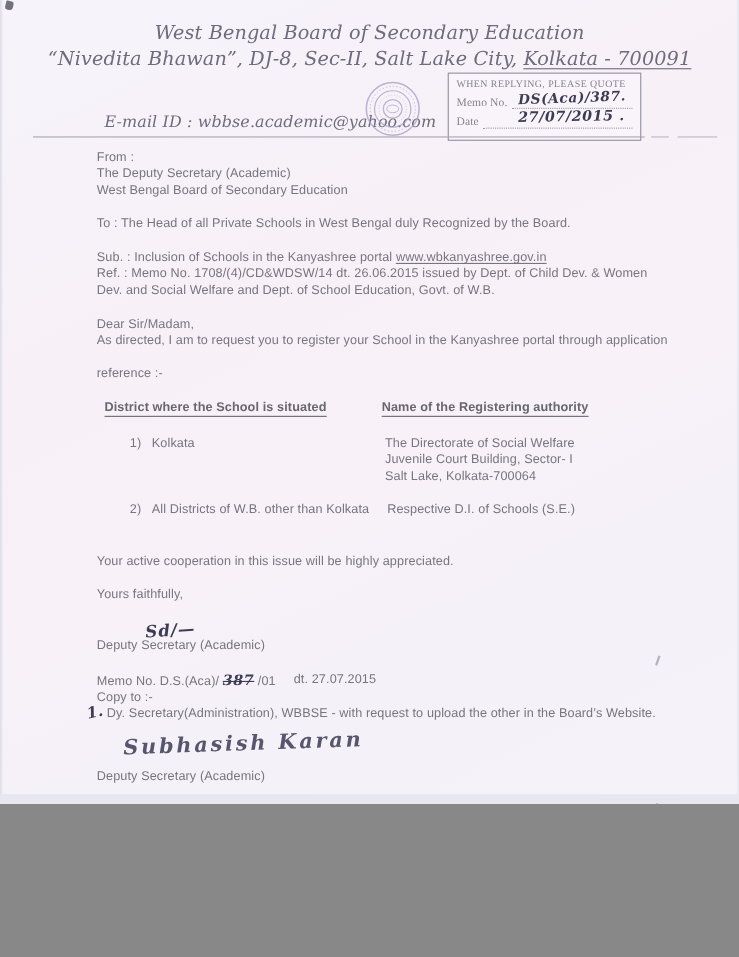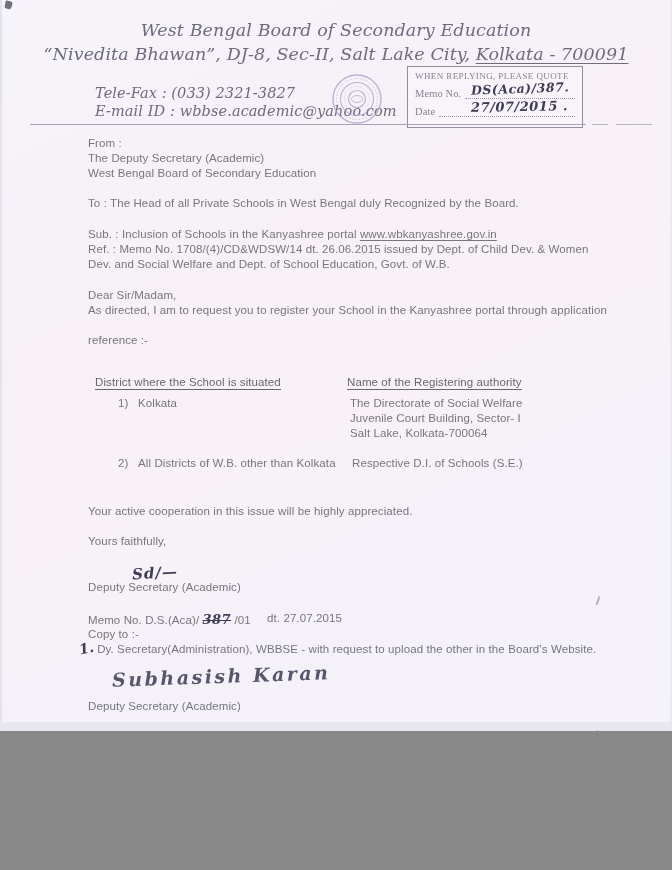--- a/index.html
+++ b/index.html
@@ -33,21 +33,21 @@
   .memo-row .dots{flex:1;border-bottom:1px dotted #9a98a6;margin-left:4px;height:10px;}
   .ink{font-family:"DejaVu Serif","Liberation Serif",serif;font-style:italic;color:#3c3c54;}
   .memo-hand{position:absolute;left:56px;top:-7px;font-size:12.5px;font-weight:bold;transform:rotate(-2deg);letter-spacing:.5px;}
   .date-hand{position:absolute;left:56px;top:-7px;font-size:13px;font-weight:bold;transform:rotate(-1deg);letter-spacing:.5px;}
   
   .rule{position:absolute;top:124px;height:0;border-top:1px solid #a6a4b4;}
   .rule.main{left:30px;width:556px;}
   .rule.d1{left:592px;width:16px;border-top-color:#b9b7c6;}
   .rule.d2{left:616px;width:36px;border-top-color:#b9b7c6;}
   
-  .bold-u{font-weight:normal;color:#68676e;border-bottom:1px solid #68676e;padding-bottom:1px;margin-top:11px;}
+  .bold-u{font-weight:bold;color:#68676e;border-bottom:1px solid #68676e;padding-bottom:1px;}
   a.doc-link{color:#77767c;text-decoration:underline;text-underline-offset:2px;}
   .hand-sd{font-size:15px;font-weight:bold;transform:rotate(-4deg);letter-spacing:1px;}
   .hand-387{font-family:"DejaVu Serif",serif;font-style:italic;font-weight:bold;color:#3c3c54;font-size:13px;text-decoration:line-through;text-decoration-thickness:1px;letter-spacing:.5px;}
   .hand-marker{font-size:14px;font-weight:bold;transform:rotate(-12deg);display:inline-block;}
   .signature{font-size:19px;letter-spacing:2.5px;transform:rotate(-2deg);font-weight:bold;opacity:.85;}
 </style>
 </head>
 <body>
 
 <div class="page">
@@ -56,21 +56,20 @@
   <div class="edge-right"></div>
   <div class="edge-bottom"></div>
   <div class="corner-mark"></div>
   <div class="stray-1"></div>
   <div class="stray-2"></div>
 
   <div class="abs lh org-name">West Bengal Board of Secondary Education</div>
   <div class="abs lh address-line">
     <span>“Nivedita Bhawan”, DJ-8, Sec-II, Salt Lake City, </span><span class="u">Kolkata - 700091</span>
   </div>
-  <div class="abs lh telefax">Tele-Fax   : (033) 2321-3827</div>
   <div class="abs lh email">E-mail ID : wbbse.academic@yahoo.com</div>
 
   <svg class="seal" viewBox="0 0 54 54">
     <circle cx="27" cy="27" r="24" fill="none" stroke="#a79ec6" stroke-width="1.4"></circle>
     <circle cx="27" cy="27" r="20.5" fill="none" stroke="#ab a2c8" stroke-width="0.8" stroke-dasharray="1.4 1.8" style="stroke:#aba2c8"></circle>
     <circle cx="27" cy="27" r="16.5" fill="none" stroke="#a79ec6" stroke-width="1.1"></circle>
     <circle cx="27" cy="27" r="8.5" fill="none" stroke="#a79ec6" stroke-width="1.2"></circle>
     <ellipse cx="27" cy="27" rx="5.5" ry="3.5" fill="none" stroke="#aba2c8" stroke-width="0.9"></ellipse>
     <circle cx="27" cy="27" r="12.5" fill="none" stroke="#b5adcf" stroke-width="0.7" stroke-dasharray="1 1.6"></circle>
   </svg>

